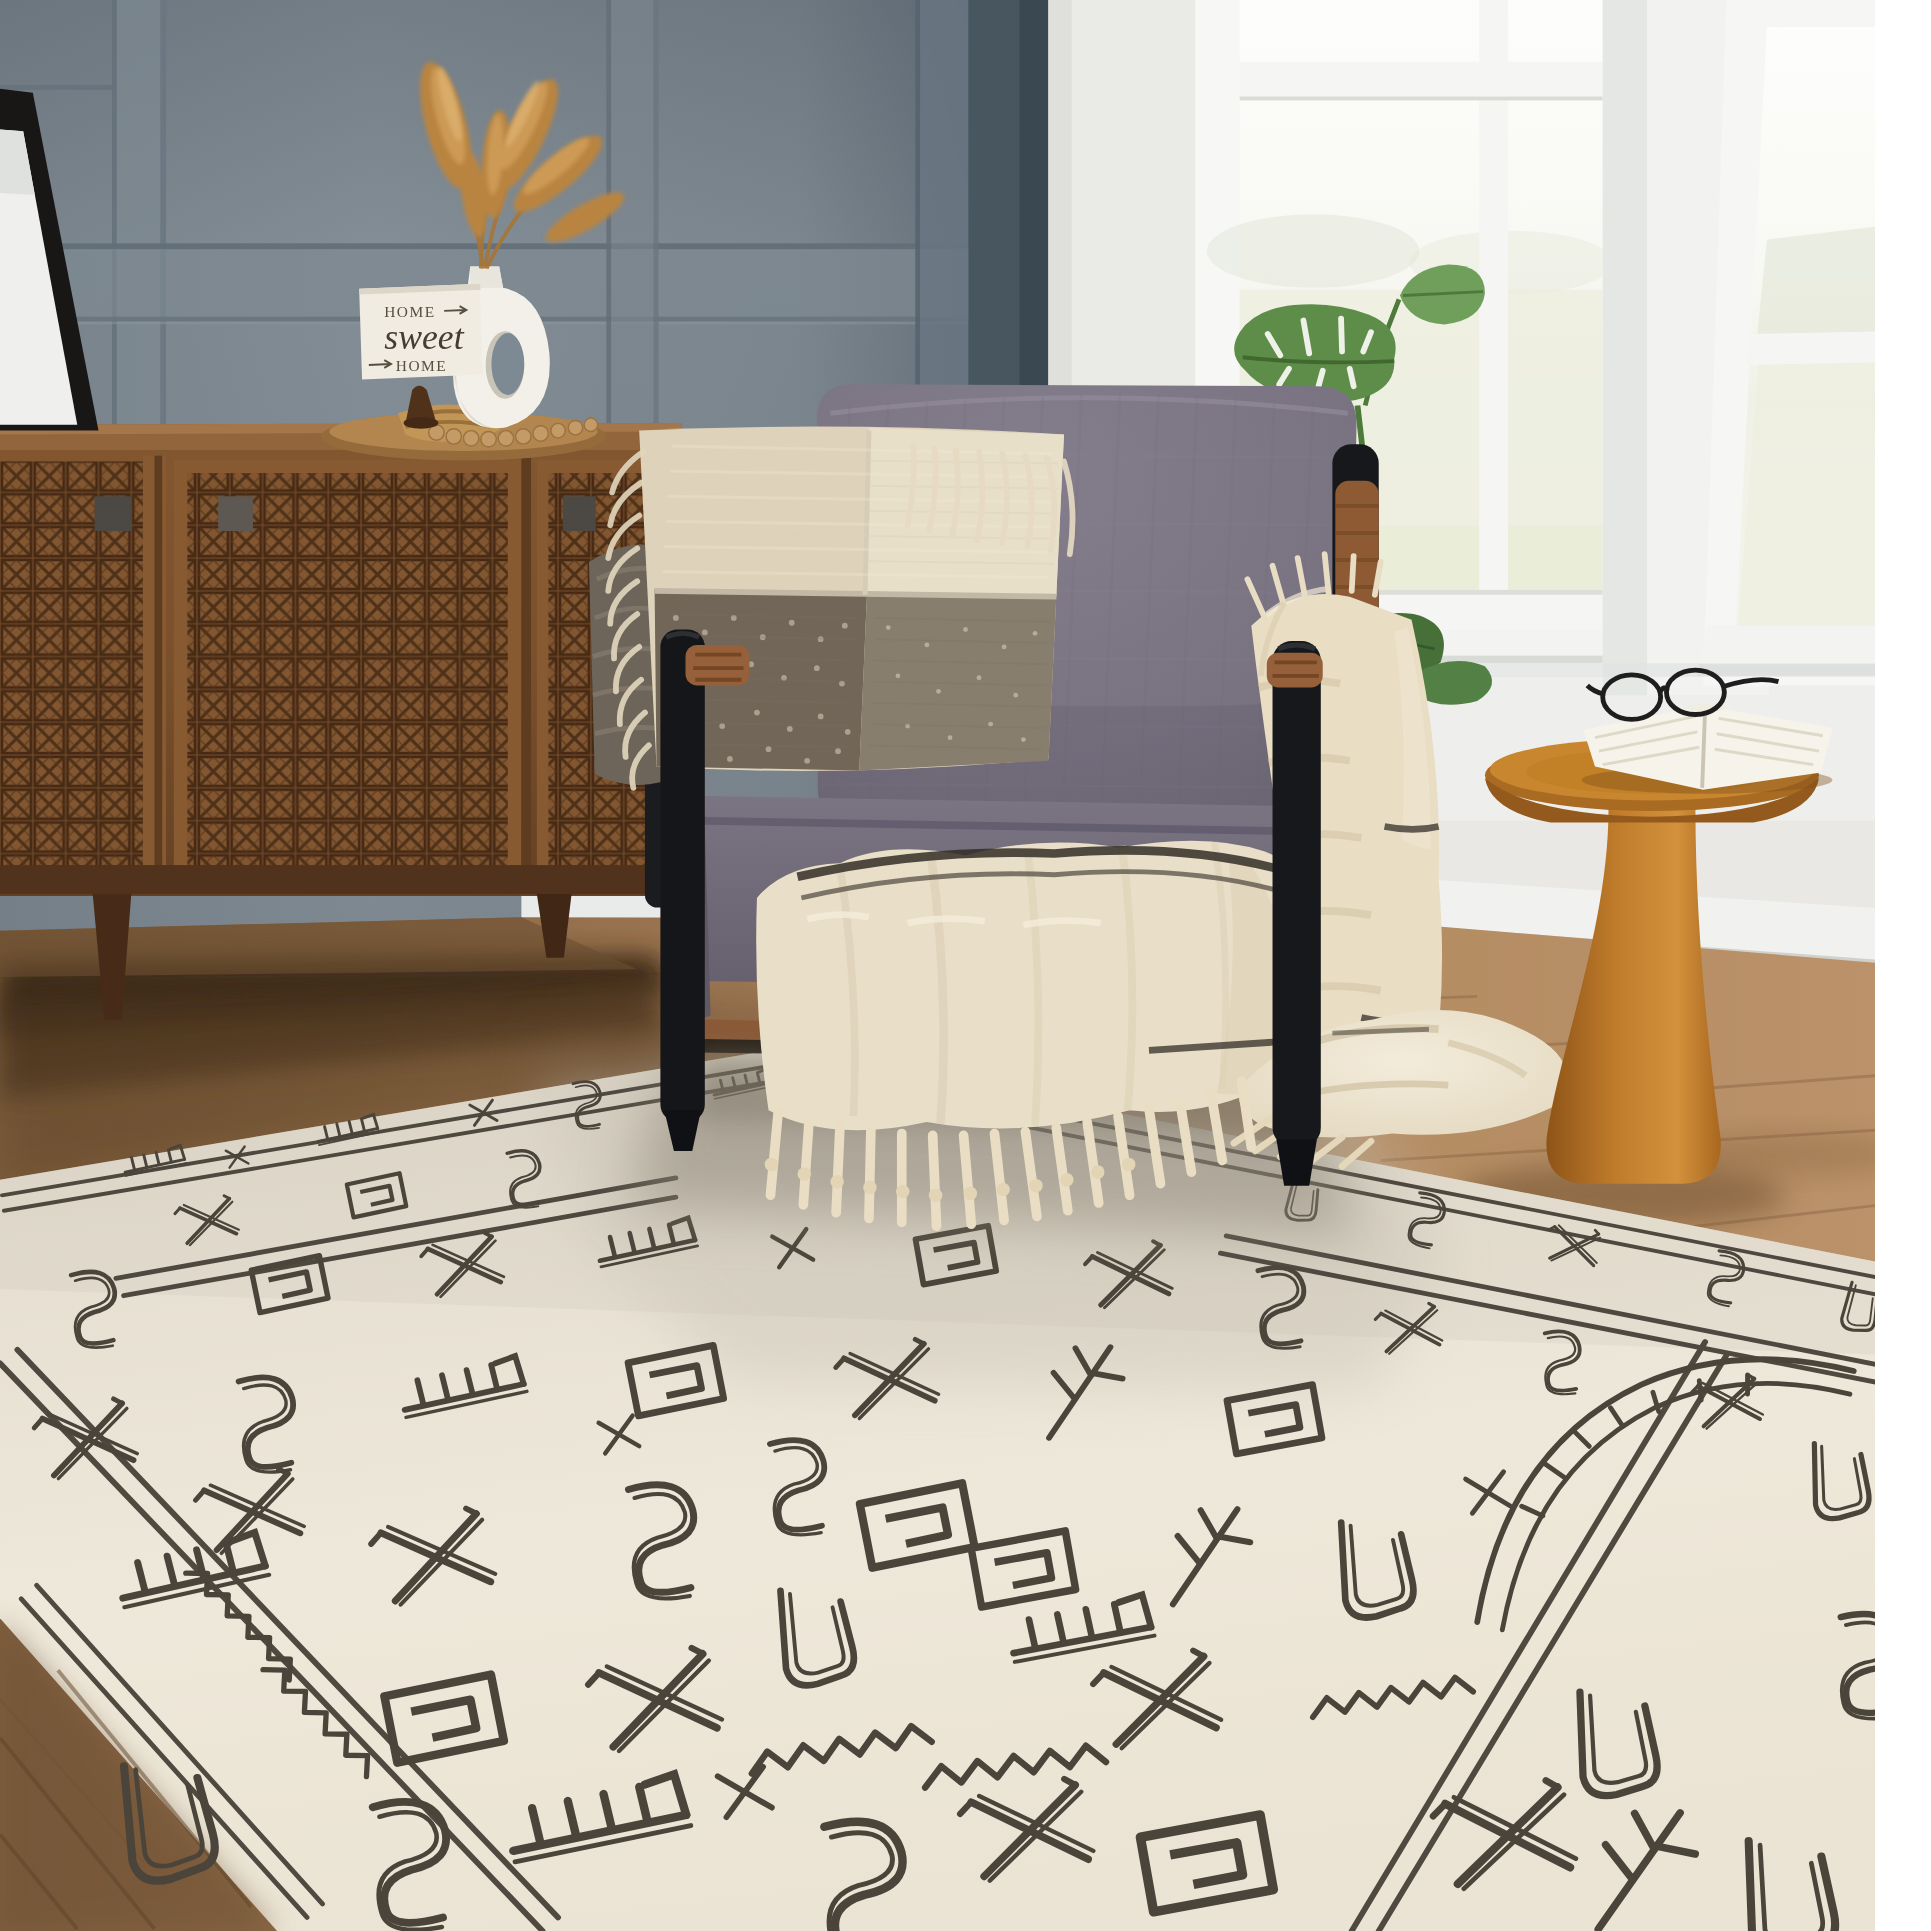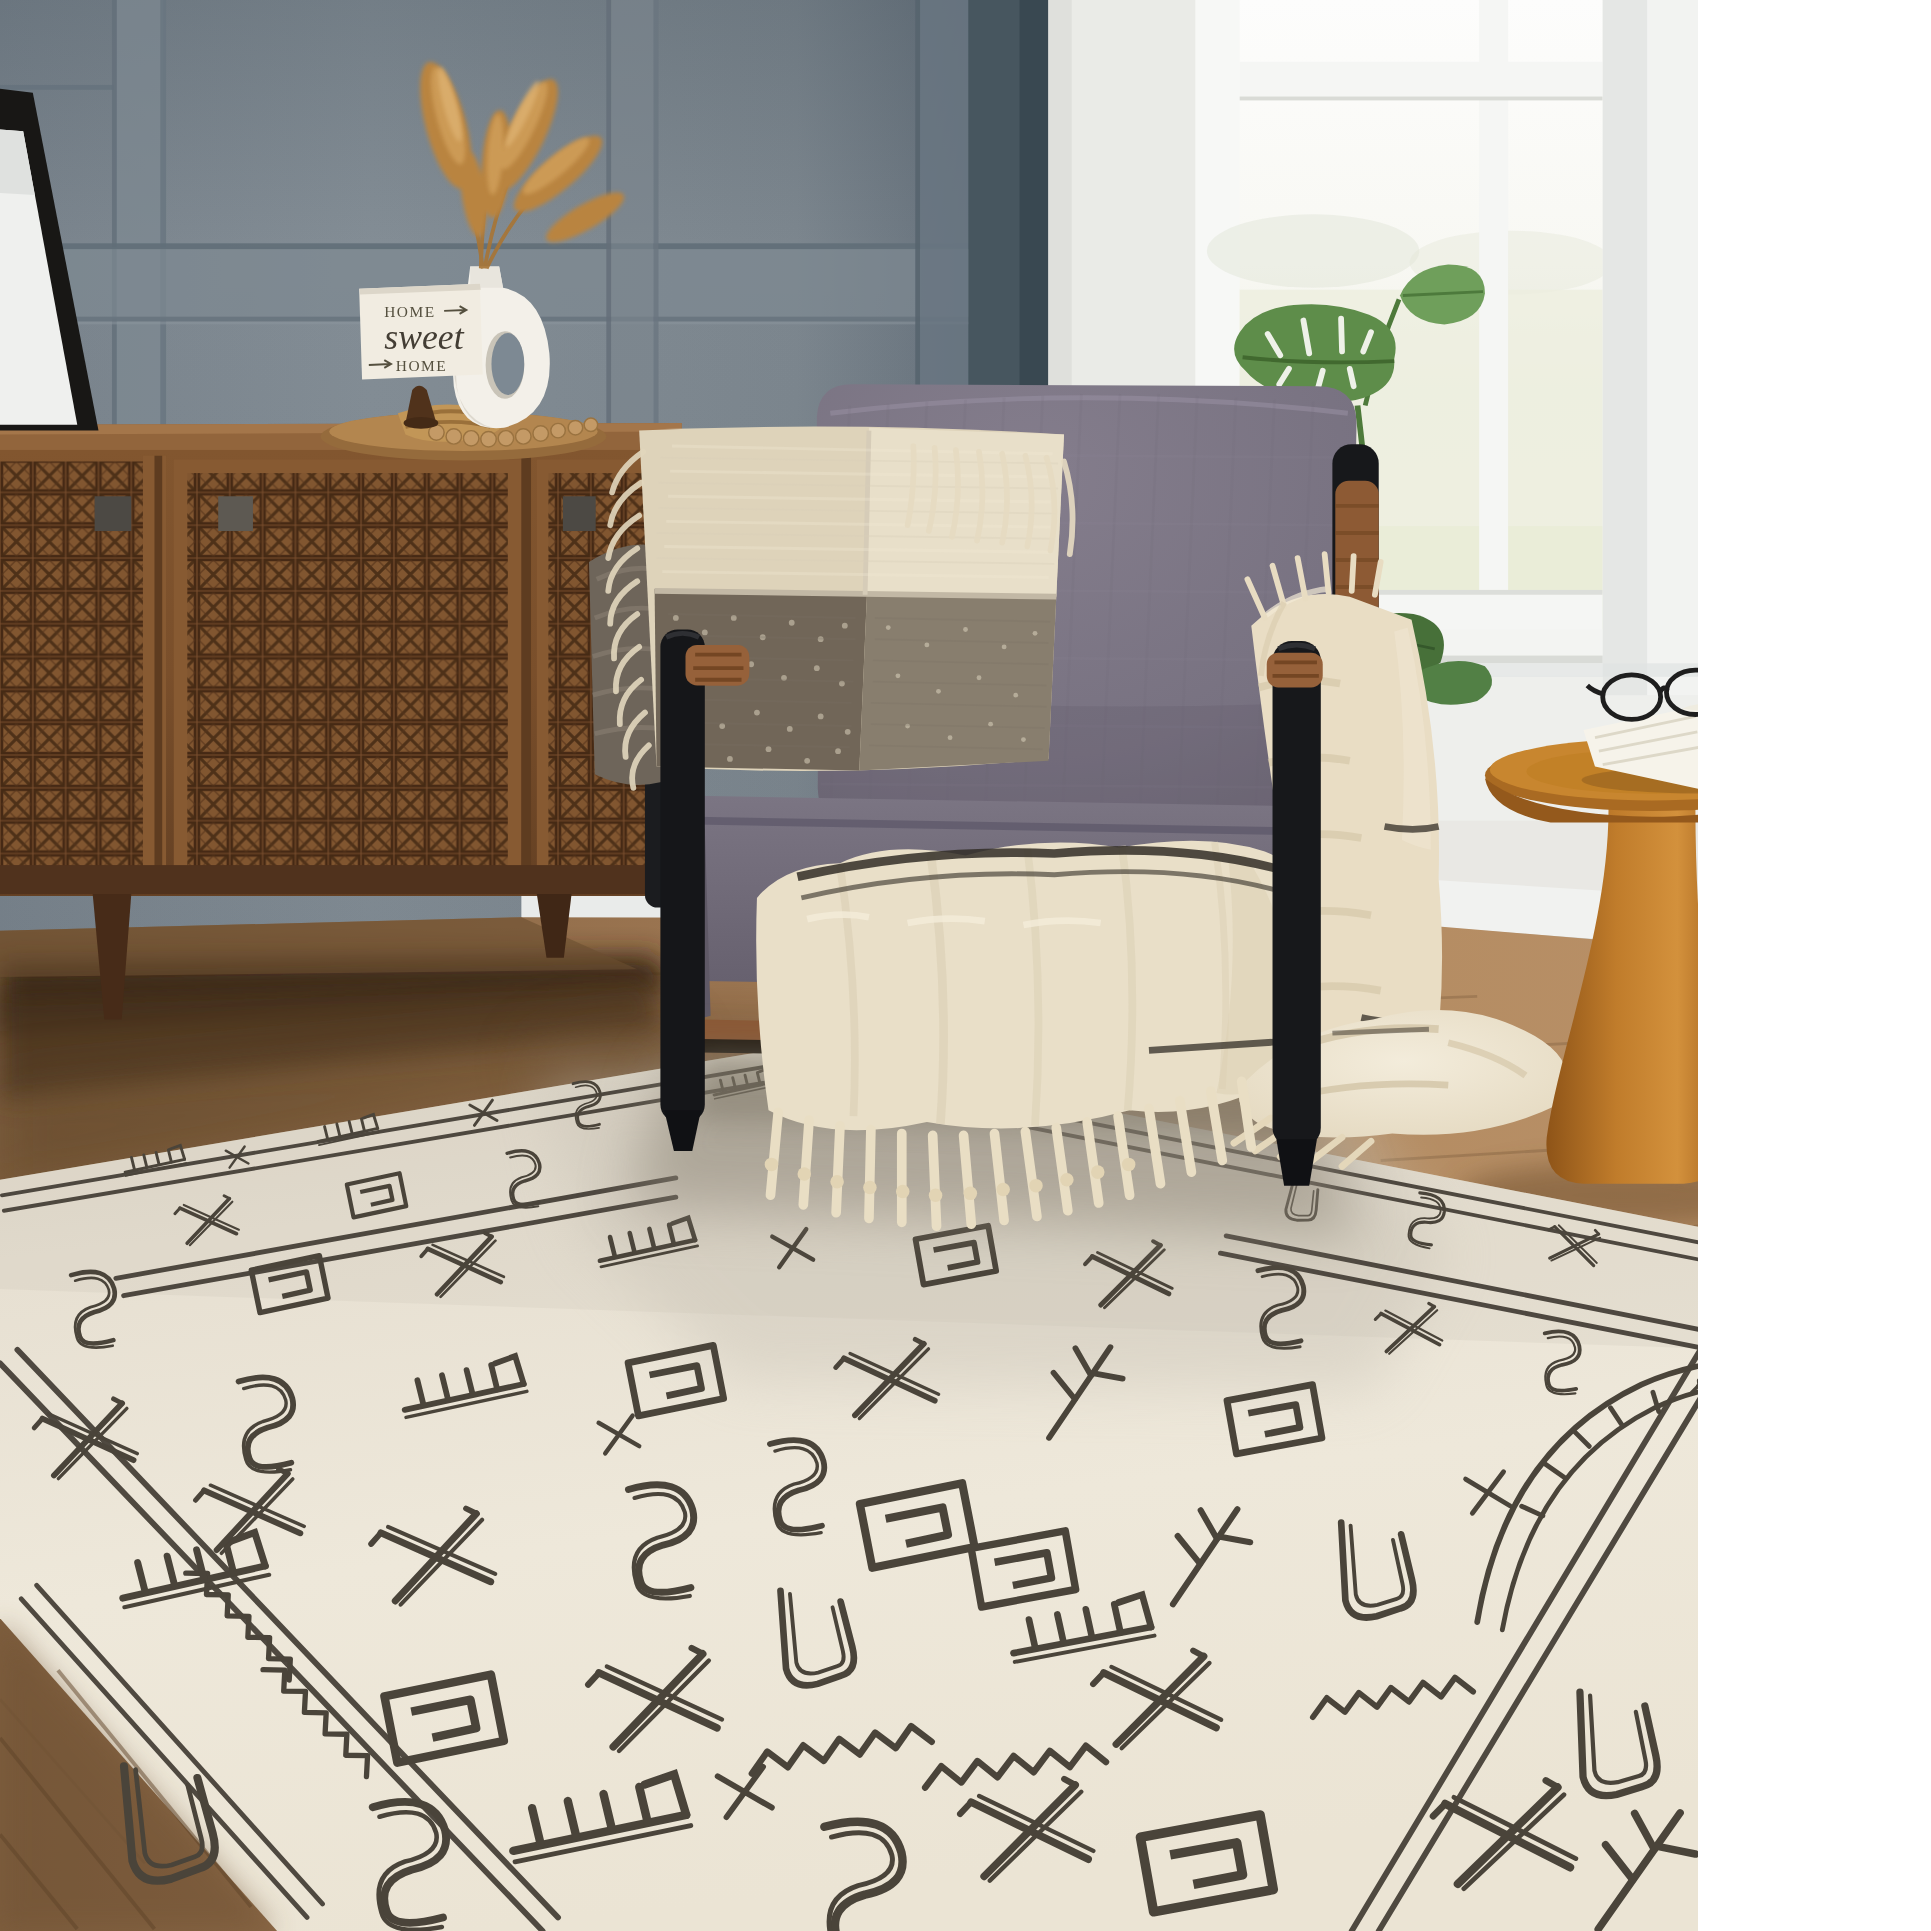--- a/index.html
+++ b/index.html
@@ -1,16 +1,16 @@
 <!DOCTYPE html>
 <html><head>
 <meta charset="utf-8">
 <style>
   html,body{margin:0;padding:0;background:#fff;}
-  #scene{position:relative;width:1698px;height:1931px;overflow:hidden;font-family:"Liberation Sans",sans-serif;}
+  #scene{position:relative;width:1875px;height:1931px;overflow:hidden;font-family:"Liberation Sans",sans-serif;}
   svg{display:block;}
 </style>
 </head>
 <body>
 <div id="scene">
 <svg width="1931" height="1931" viewBox="0 0 2000 2000">
 <defs>
   <filter id="blur3" x="-20%" y="-20%" width="140%" height="140%">
           <feGaussianBlur stdDeviation="2"></feGaussianBlur>
         </filter>

